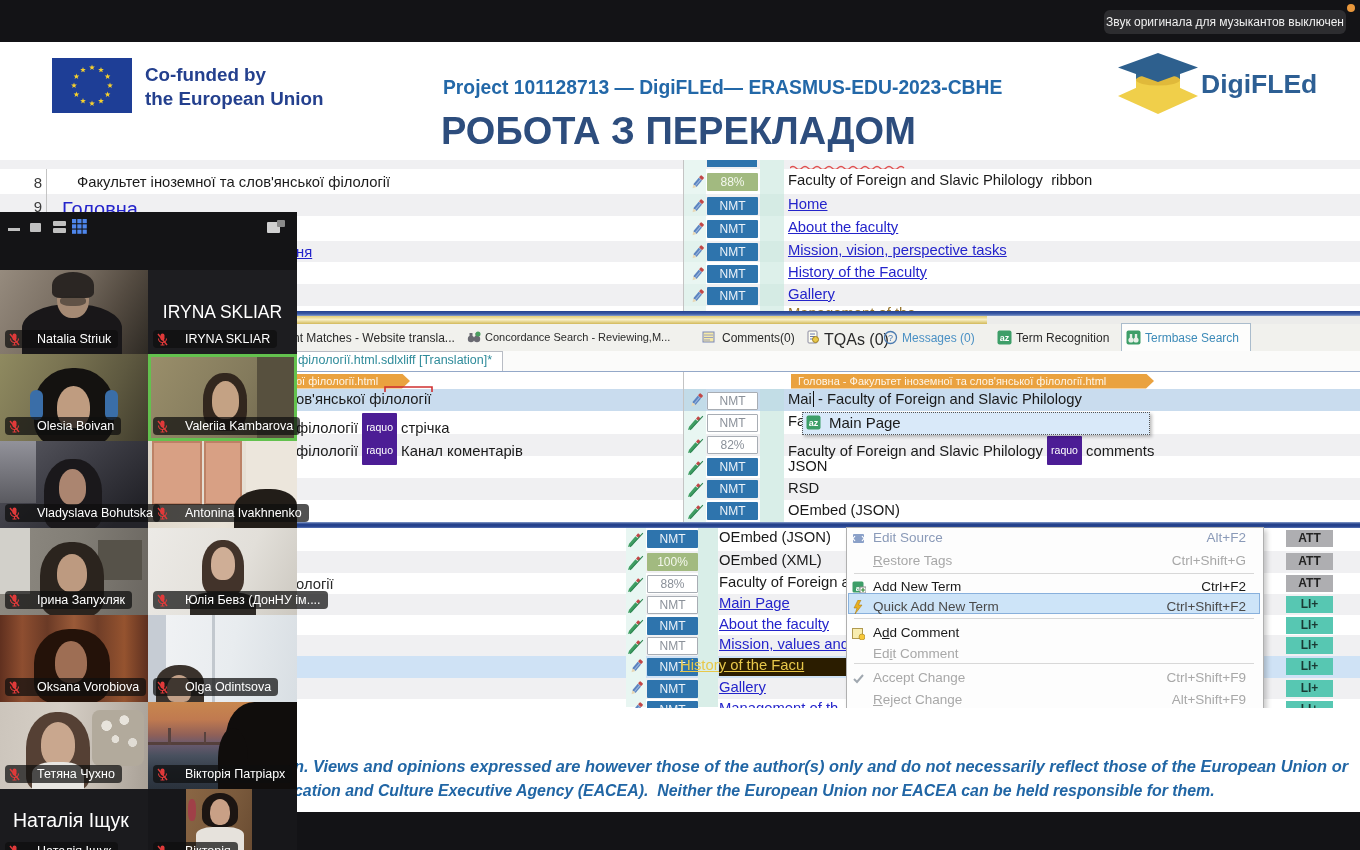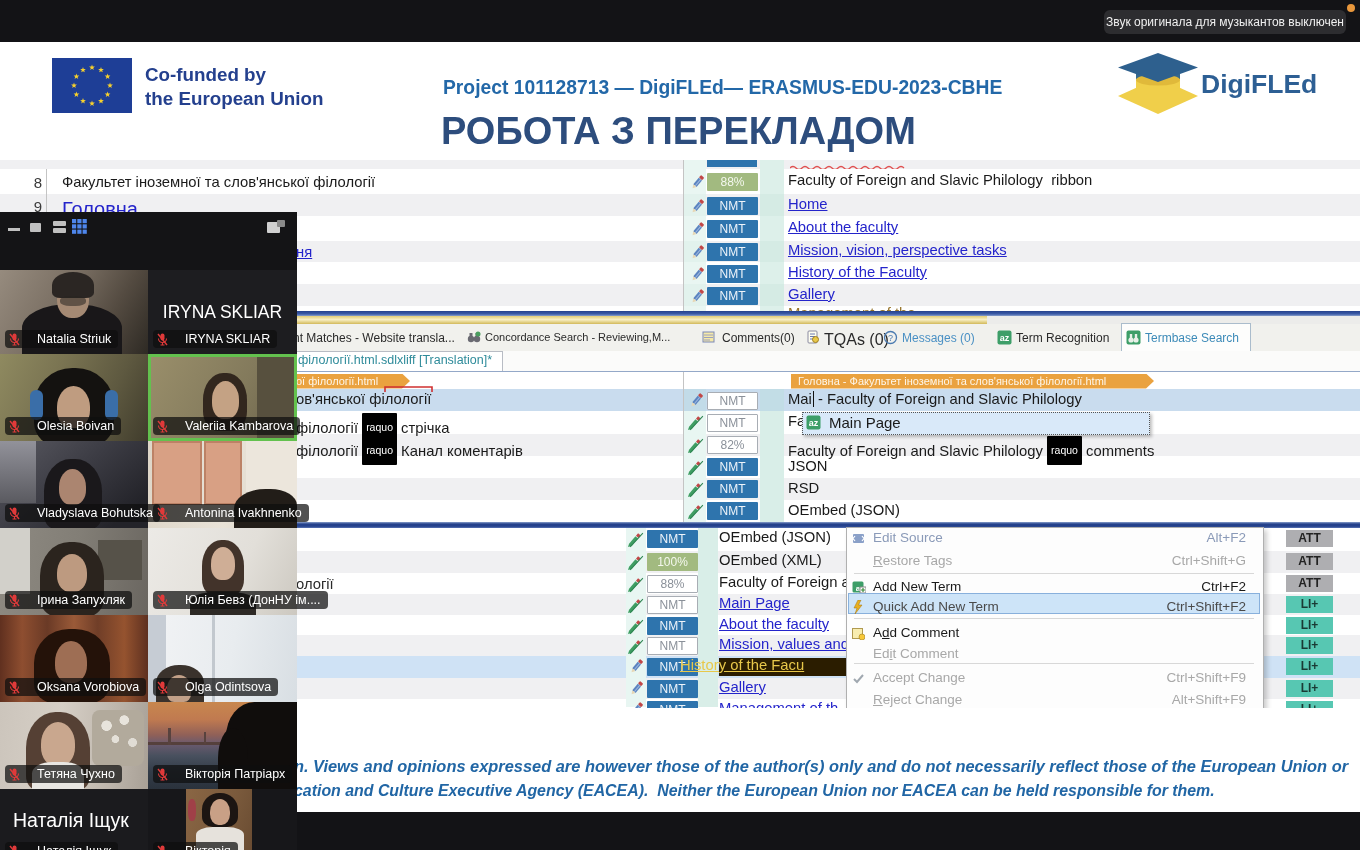--- a/index.html
+++ b/index.html
@@ -5,21 +5,21 @@
   body{width:1360px;height:850px;overflow:hidden;position:relative;background:#fff;
        font-family:"Liberation Sans",sans-serif;}
   .a{position:absolute;}
   .row{position:absolute;left:0;width:1360px;}
   .lk{color:#2424cb;text-decoration:underline;}
   .st{position:absolute;width:51px;height:18px;font-size:12px;line-height:18px;text-align:center;border-radius:1px;}
   .stb{background:#2e74ad;color:#eef4fa;}
   .stg{background:#a2ba80;color:#f4f8ee;}
   .stw{background:#fff;border:1px solid #a8adb4;color:#8a9099;width:49px;height:16px;line-height:16px;}
   .cell{position:absolute;font-size:14.8px;color:#1a1a1a;white-space:nowrap;}
-  .raq{display:inline-block;background:#000000;color:#fff;font-size:10.5px;line-height:13px;padding:8px 4px;border-radius:1px;vertical-align:2px;}
+  .raq{display:inline-block;background:#4c1d95;color:#fff;font-size:10.5px;line-height:13px;padding:8px 4px;border-radius:1px;vertical-align:2px;}
   .lbl{position:absolute;height:18px;background:rgba(14,14,14,0.72);border-radius:4px;color:#fff;
        font-size:12.5px;line-height:18px;padding:0 7px 0 4px;white-space:nowrap;display:flex;align-items:center;gap:17px;}
   .menuitem{position:absolute;left:846px;width:416px;height:21px;font-size:13.5px;line-height:21px;}
   .mlabel{position:absolute;left:27px;}
   .mshort{position:absolute;right:16px;}
 </style></head>
 <body>
 <div class="a" style="left:0;top:0;width:1360px;height:42px;background:#131316;"></div>
 <div class="a" style="left:0;top:810px;width:1360px;height:40px;background:#131316;"></div>
 <div class="a" style="left:1104px;top:10px;width:242px;height:24px;background:#2d2d30;border-radius:6px;color:#f0f0f0;font-size:12px;line-height:24px;text-align:center;white-space:nowrap;">Звук оригинала для музыкантов выключен</div>
@@ -58,21 +58,21 @@
 <div class="row" style="left:0;top:168.5px;width:1360px;height:25.5px;background:#ffffff;"></div>
 <div class="row" style="left:0;top:194.0px;width:1360px;height:22.0px;background:#f0f0f2;"></div>
 <div class="row" style="left:0;top:216.0px;width:1360px;height:24.5px;background:#ffffff;"></div>
 <div class="row" style="left:0;top:240.5px;width:1360px;height:21.5px;background:#f0f0f2;"></div>
 <div class="row" style="left:0;top:262.0px;width:1360px;height:22.0px;background:#ffffff;"></div>
 <div class="row" style="left:0;top:284.0px;width:1360px;height:22.0px;background:#f0f0f2;"></div>
 <div class="row" style="left:0;top:306.0px;width:1360px;height:5.0px;background:#ffffff;"></div>
 <div class="a" style="left:0;top:168.5px;width:46px;height:142px;background:transparent;border-right:1px solid #c4c4c4;"></div>
 <div class="a" style="left:26px;top:174px;width:16px;text-align:right;font-size:15px;color:#3a3a3a;">8</div>
 <div class="a" style="left:26px;top:198px;width:16px;text-align:right;font-size:15px;color:#3a3a3a;">9</div>
-<div class="a" style="left:62px;top:174px;font-size:14.8px;color:#1a1a1a;">Факультет іноземної та слов'янської філології</div>
+<div class="a" style="left:77px;top:174px;font-size:14.8px;color:#1a1a1a;">Факультет іноземної та слов'янської філології</div>
 <div class="a" style="left:62px;top:198px;font-size:20px;"><span class="lk">Головна</span></div>
 <div class="a" style="left:296px;top:244px;font-size:14.8px;"><span class="lk">ня</span></div>
 <div class="a" style="left:683px;top:160px;width:1px;height:151px;background:#c4c4c4;"></div>
 <div class="a" style="left:684px;top:160px;width:22px;height:151px;background:#e9f6f2;"></div>
 <div class="a" style="left:760px;top:160px;width:24px;height:151px;background:#ddf0ea;"></div>
 <div class="a" style="left:684px;top:194.0px;width:22px;height:22.0px;background:#e2f2ed;"></div>
 <div class="a" style="left:760px;top:194.0px;width:24px;height:22.0px;background:#d5ebe4;"></div>
 <div class="a" style="left:684px;top:240.5px;width:22px;height:21.5px;background:#e2f2ed;"></div>
 <div class="a" style="left:760px;top:240.5px;width:24px;height:21.5px;background:#d5ebe4;"></div>
 <div class="a" style="left:684px;top:284.0px;width:22px;height:22.0px;background:#e2f2ed;"></div>

